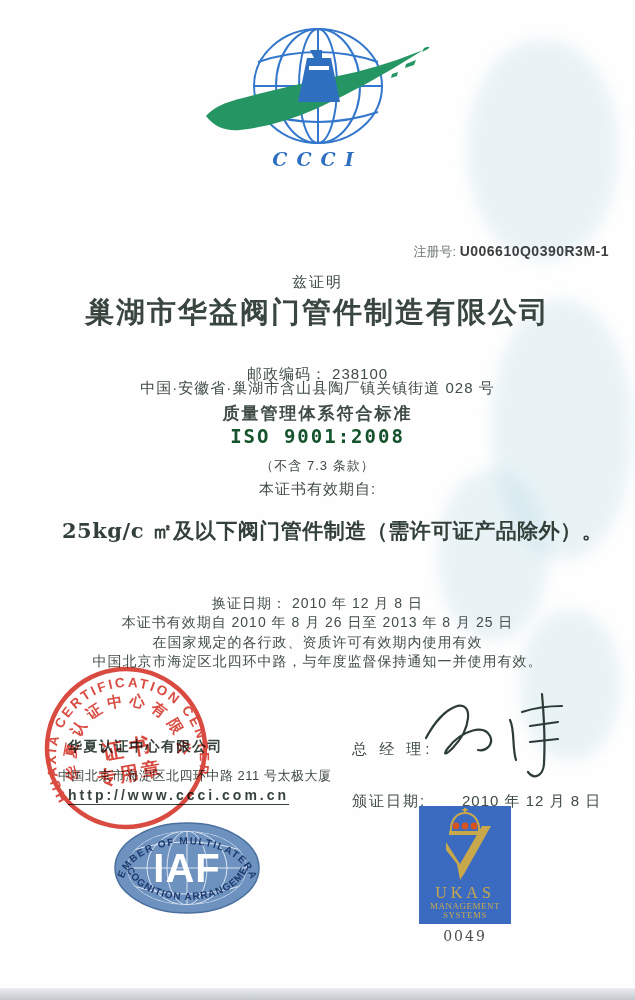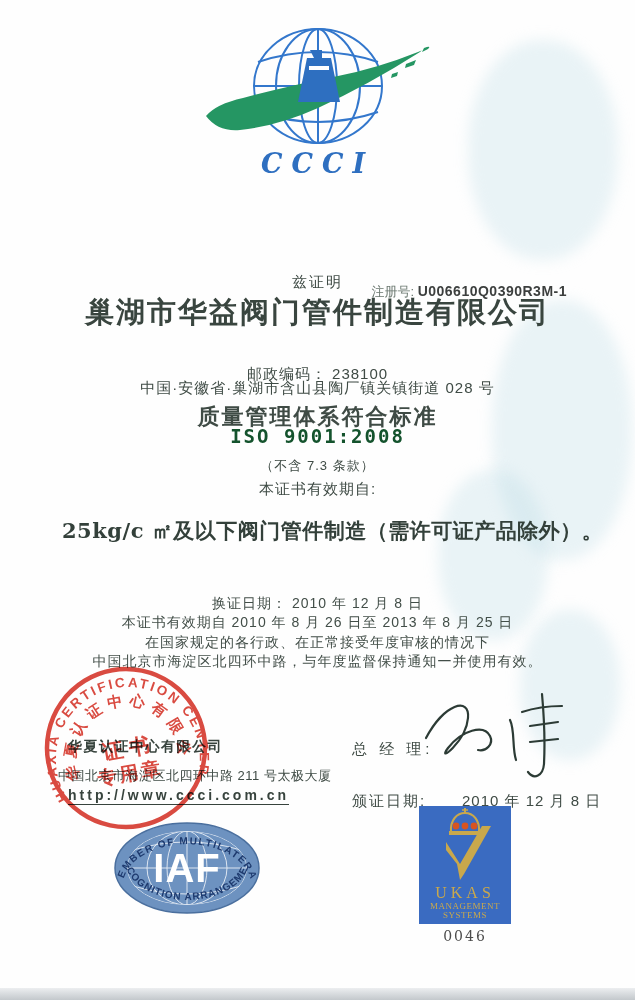--- a/index.html
+++ b/index.html
@@ -11,28 +11,28 @@
   .abs { position:absolute; }
   .cw { left:0; width:100%; text-align:center; }
   
   .wm { position:absolute; background:rgba(186,218,228,0.30); border-radius:48%;
         filter:blur(7px); pointer-events:none; }
   .title {
     font-family:"DejaVu Serif", serif; font-weight:bold;
     font-size:40px; letter-spacing:7px; color:#2d5948; white-space:nowrap;
   }
   .logo-cc { font-family:"DejaVu Serif", serif; font-style:italic; font-weight:bold;
-    font-size:27px; letter-spacing:9px; color:#2e6fc0; }
-  .reg { font-size:13px; color:#6a776f; text-align:right; padding-right:68px;margin-top:40px; }
+    font-size:19px; letter-spacing:9px; color:#2e6fc0; }
+  .reg { font-size:13px; color:#6a776f; text-align:right; padding-right:26px; }
   .reg b { color:#3c3f3e; font-size:14px; letter-spacing:0.5px; }
   .intro { font-size:15px; letter-spacing:2px; }
   .company { font-size:29px; font-weight:bold; letter-spacing:2px; color:#39453f;
     font-family:"DejaVu Serif", serif; }
   .addr { font-size:15px; letter-spacing:1px; }
-  .std-h { font-size:22px; font-weight:bold; letter-spacing:2px; }
+  .std-h { font-size:17px; font-weight:bold; letter-spacing:2px; }
   .iso { font-family:"DejaVu Sans Mono", monospace; font-weight:bold; font-size:19px;
     letter-spacing:2px; color:#14532d; }
   .excl { font-size:13px; letter-spacing:1px; }
   .scope-h { font-size:15px; letter-spacing:1px; }
   .scope { font-size:21px; font-weight:bold; letter-spacing:0.5px;
     font-family:"DejaVu Serif", serif; color:#33403a; text-align:left; padding-left:62px; }
   .dline { font-size:14px; letter-spacing:1px; color:#424e48; }
   .issuer-name { font-size:14px; font-weight:bold; letter-spacing:1.5px; color:#37433d; }
   .issuer-addr { font-size:13px; letter-spacing:0.5px; }
   .site { font-size:14px; font-weight:bold; letter-spacing:3px; color:#37433d;
@@ -90,21 +90,21 @@
   <div class="abs cw addr" style="top:365px;">邮政编码： 238100</div>
 
   <div class="abs cw std-h" style="top:402px;">质量管理体系符合标准</div>
   <div class="abs cw iso" style="top:425px;">ISO 9001:2008</div>
   <div class="abs cw excl" style="top:457px;">（不含 7.3 条款）</div>
   <div class="abs cw scope-h" style="top:480px;">本证书有效期自:</div>
   <div class="abs cw scope" style="top:517px;">25kg/c ㎡及以下阀门管件制造（需许可证产品除外）。</div>
 
   <div class="abs cw dline" style="top:595px;">换证日期： 2010 年 12 月 8 日</div>
   <div class="abs cw dline" style="top:614px;">本证书有效期自 2010 年 8 月 26 日至 2013 年 8 月 25 日</div>
-  <div class="abs cw dline" style="top:634px;">在国家规定的各行政、在正常接受年度审核的情况下</div>
+  <div class="abs cw dline" style="top:634px;">在国家规定的各行政、资质许可有效期内使用有效</div>
   <div class="abs cw dline" style="top:653px;">中国北京市海淀区北四环中路，与年度监督保持通知一并使用有效。</div>
 
   <div class="abs issuer-name" style="left:68px; top:738px;">华夏认证中心有限公司</div>
   <div class="abs issuer-addr" style="left:58px; top:767px;">中国北京市海淀区北四环中路 211 号太极大厦</div>
   <div class="abs site" style="left:68px; top:787px;">http://www.ccci.com.cn</div>
 
   <div class="abs sig-label" style="left:352px; top:740px;">总 经 理:</div>
   <div class="abs" style="left:418px; top:686px; width:165px; height:100px;">
     <svg width="165" height="100" viewBox="0 0 165 100">
       <g stroke="#2c3b35" stroke-width="2.2" fill="none" stroke-linecap="round">
@@ -178,16 +178,16 @@
         <rect x="30" y="25" width="32" height="4" fill="#c9a84c"></rect>
       </g>
       <g>
         <path d="M 27,36 L 41,58 L 63,20 L 72,20 L 45,68 L 41,74 L 38,58 L 27,44 Z" fill="#c9a84c"></path>
       </g>
       <text x="46" y="92" text-anchor="middle" fill="#c9a84c" font-size="16" letter-spacing="4" font-family="Liberation Serif, serif">UKAS</text>
       <text x="46" y="103" text-anchor="middle" fill="#c9a84c" font-size="9" letter-spacing="0.5" font-family="Liberation Serif, serif">MANAGEMENT</text>
       <text x="46" y="112" text-anchor="middle" fill="#c9a84c" font-size="9" letter-spacing="0.5" font-family="Liberation Serif, serif">SYSTEMS</text>
     </svg>
   </div>
-  <div class="abs ukas-num" style="left:419px; top:928px; width:92px;">0046</div>
+  <div class="abs ukas-num" style="left:419px; top:928px; width:92px;">0049</div>
 
   <div class="bottom-band"></div>
 </div>
 
 </body></html>

